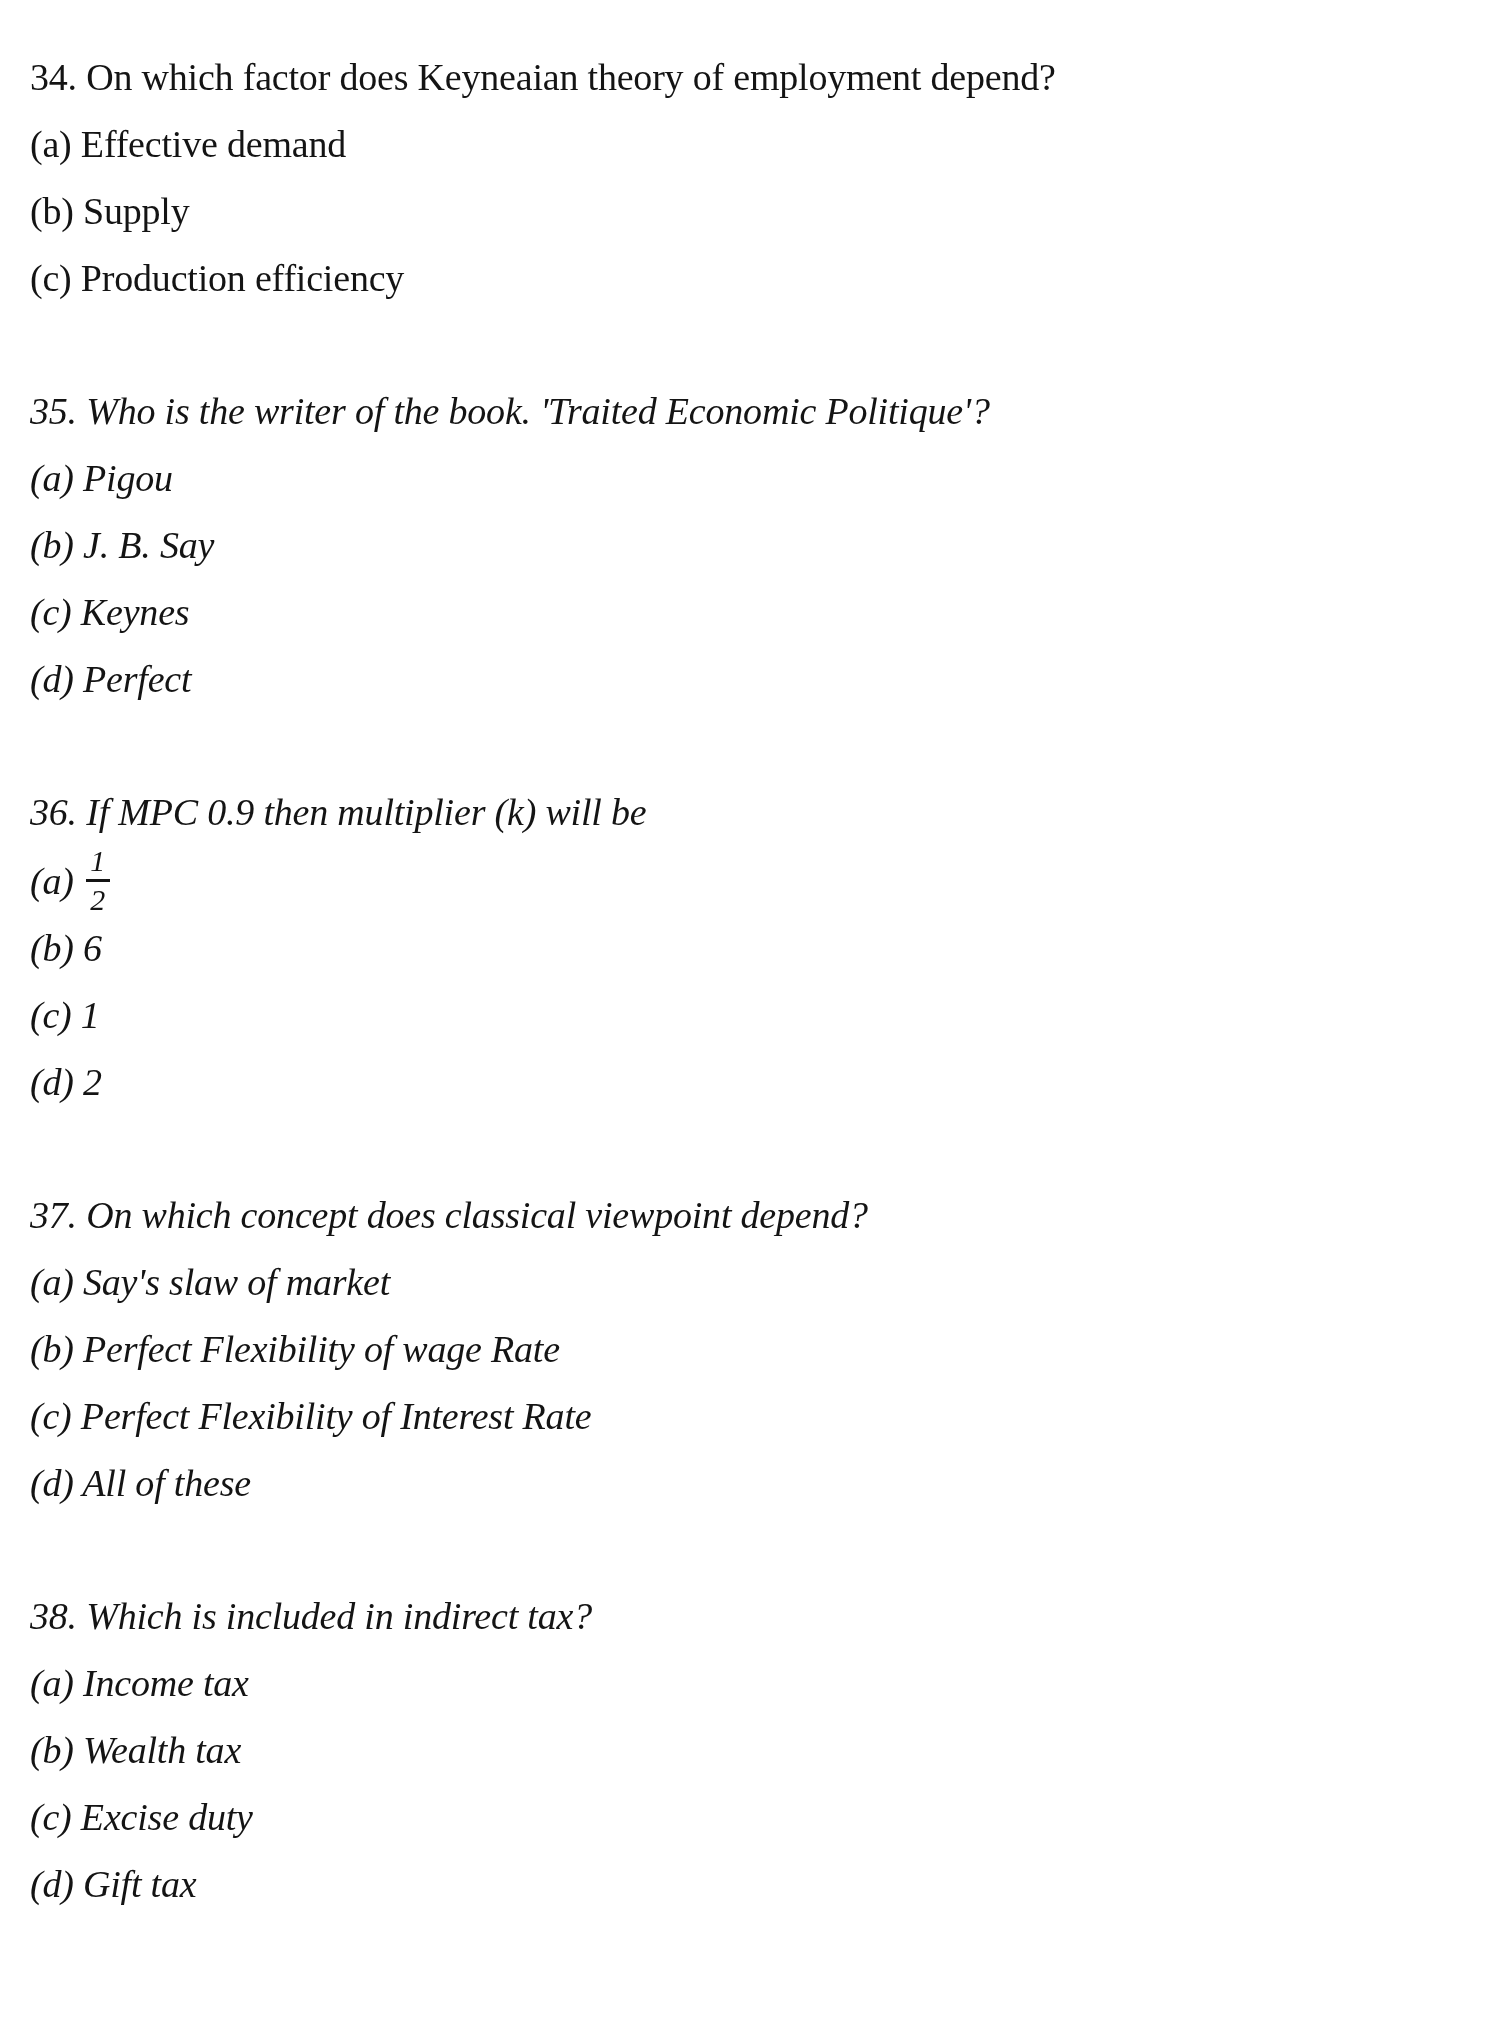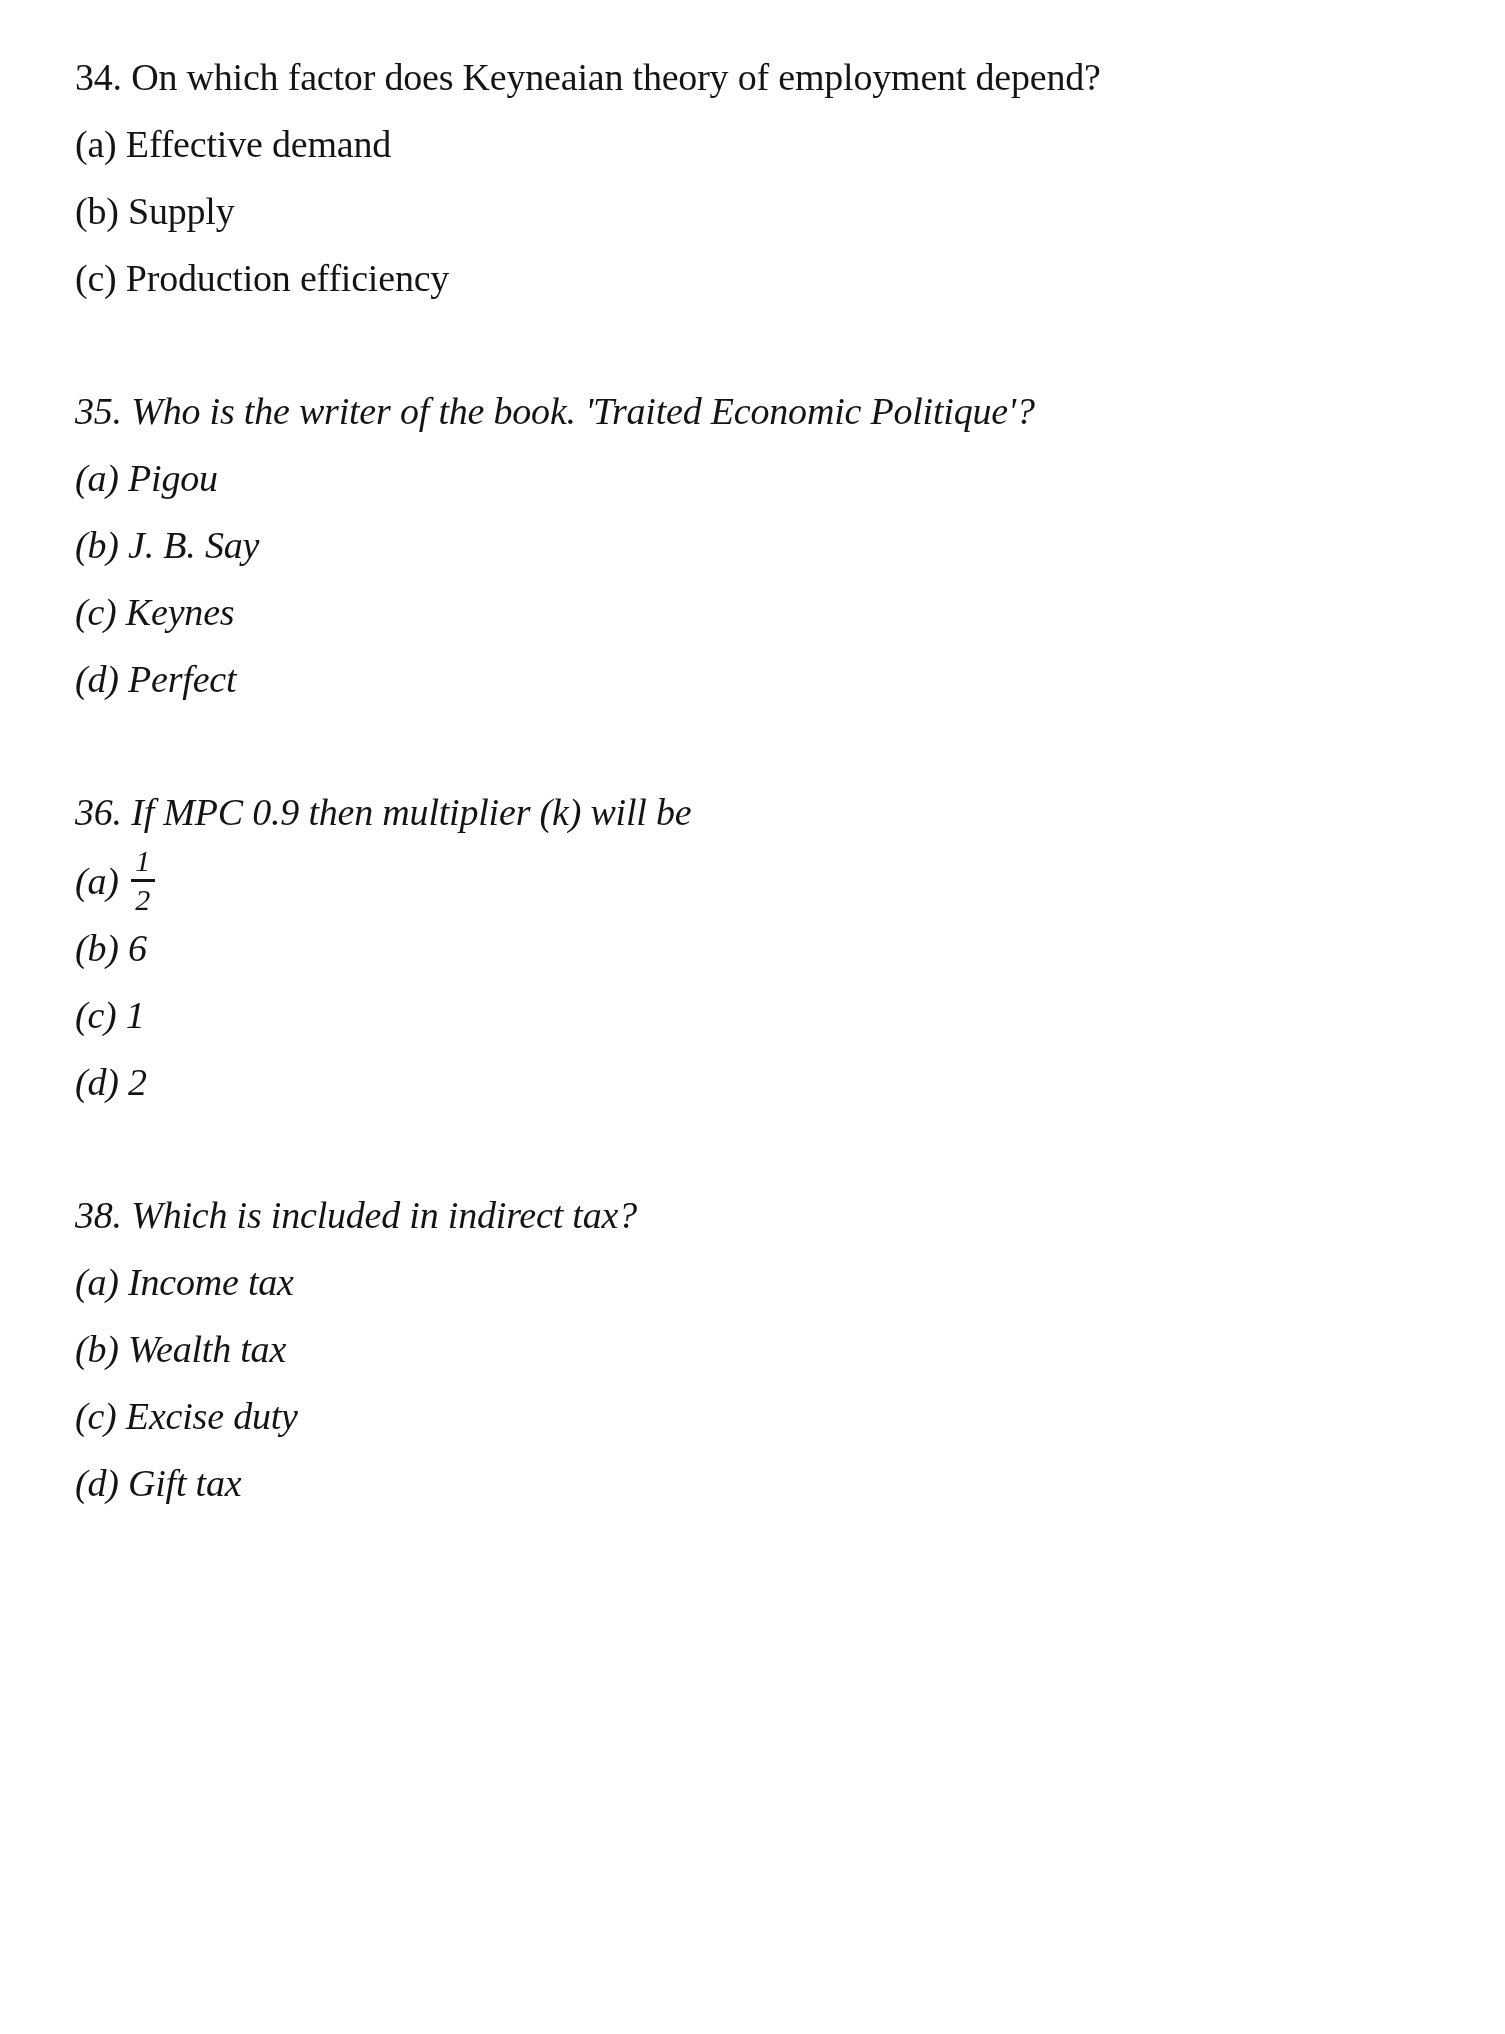--- a/index.html
+++ b/index.html
@@ -11,21 +11,21 @@
     width: 1505px;
     height: 2034px;
     overflow: hidden;
     font-family: "Liberation Serif", "DejaVu Serif", serif;
     color: #141414;
   }
   .page {
     box-sizing: border-box;
     width: 1505px;
     height: 2034px;
-    padding: 44px 40px 0 75px;
+    padding: 44px 40px 0 30px;
     background: #ffffff;
   }
   .question + .question {
     margin-top: 66px;
     font-style: italic;
   }
   .q-heading,
   .option {
     font-size: 38px;
     line-height: 67px;
@@ -84,20 +84,27 @@
         <span class="frac-num">1</span>
         <span class="frac-bar"></span>
         <span class="frac-den">2</span>
       </span>
     </div>
     <div class="option">(b) 6</div>
     <div class="option">(c) 1</div>
     <div class="option">(d) 2</div>
   </section>
 
+  <section class="question">
+    <div class="q-heading">37. On which concept does classical viewpoint depend?</div>
+    <div class="option">(a) Say's slaw of market</div>
+    <div class="option">(b) Perfect Flexibility of wage Rate</div>
+    <div class="option">(c) Perfect Flexibility of Interest Rate</div>
+    <div class="option">(d) All of these</div>
+  </section>
 
   <section class="question">
     <div class="q-heading">38. Which is included in indirect tax?</div>
     <div class="option">(a) Income tax</div>
     <div class="option">(b) Wealth tax</div>
     <div class="option">(c) Excise duty</div>
     <div class="option">(d) Gift tax</div>
   </section>
 
 </div>

